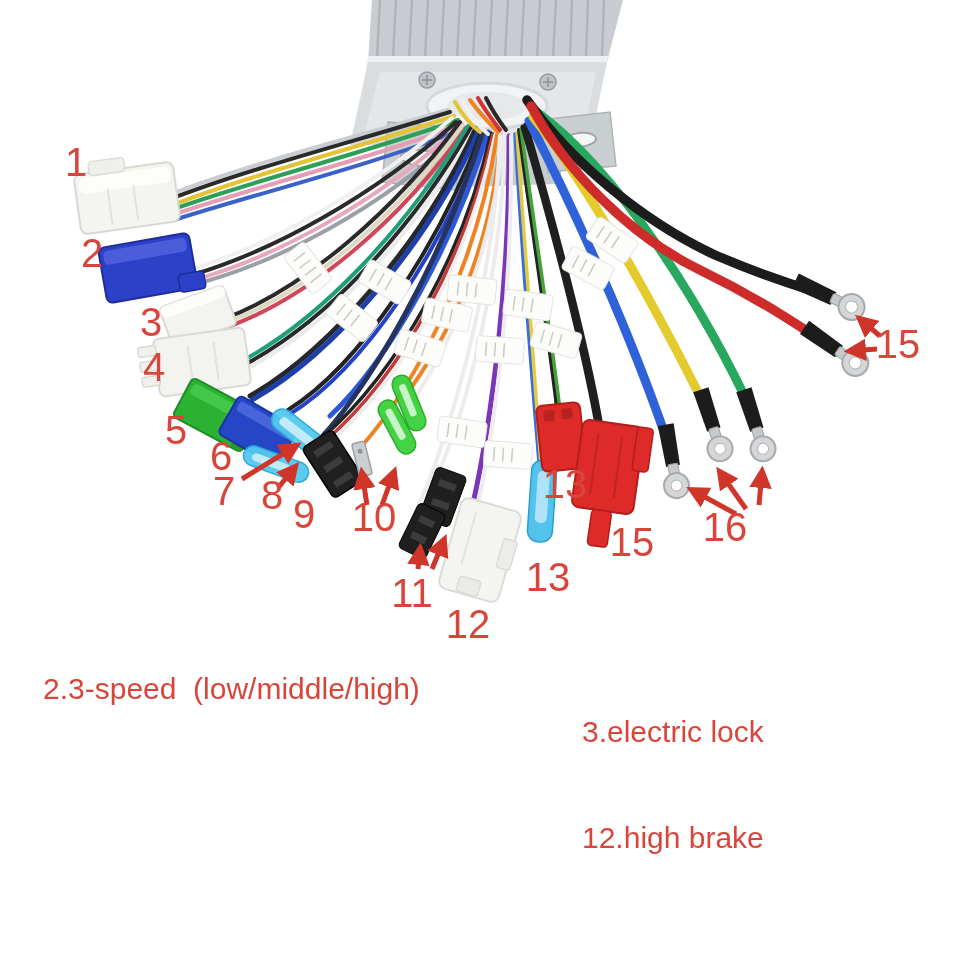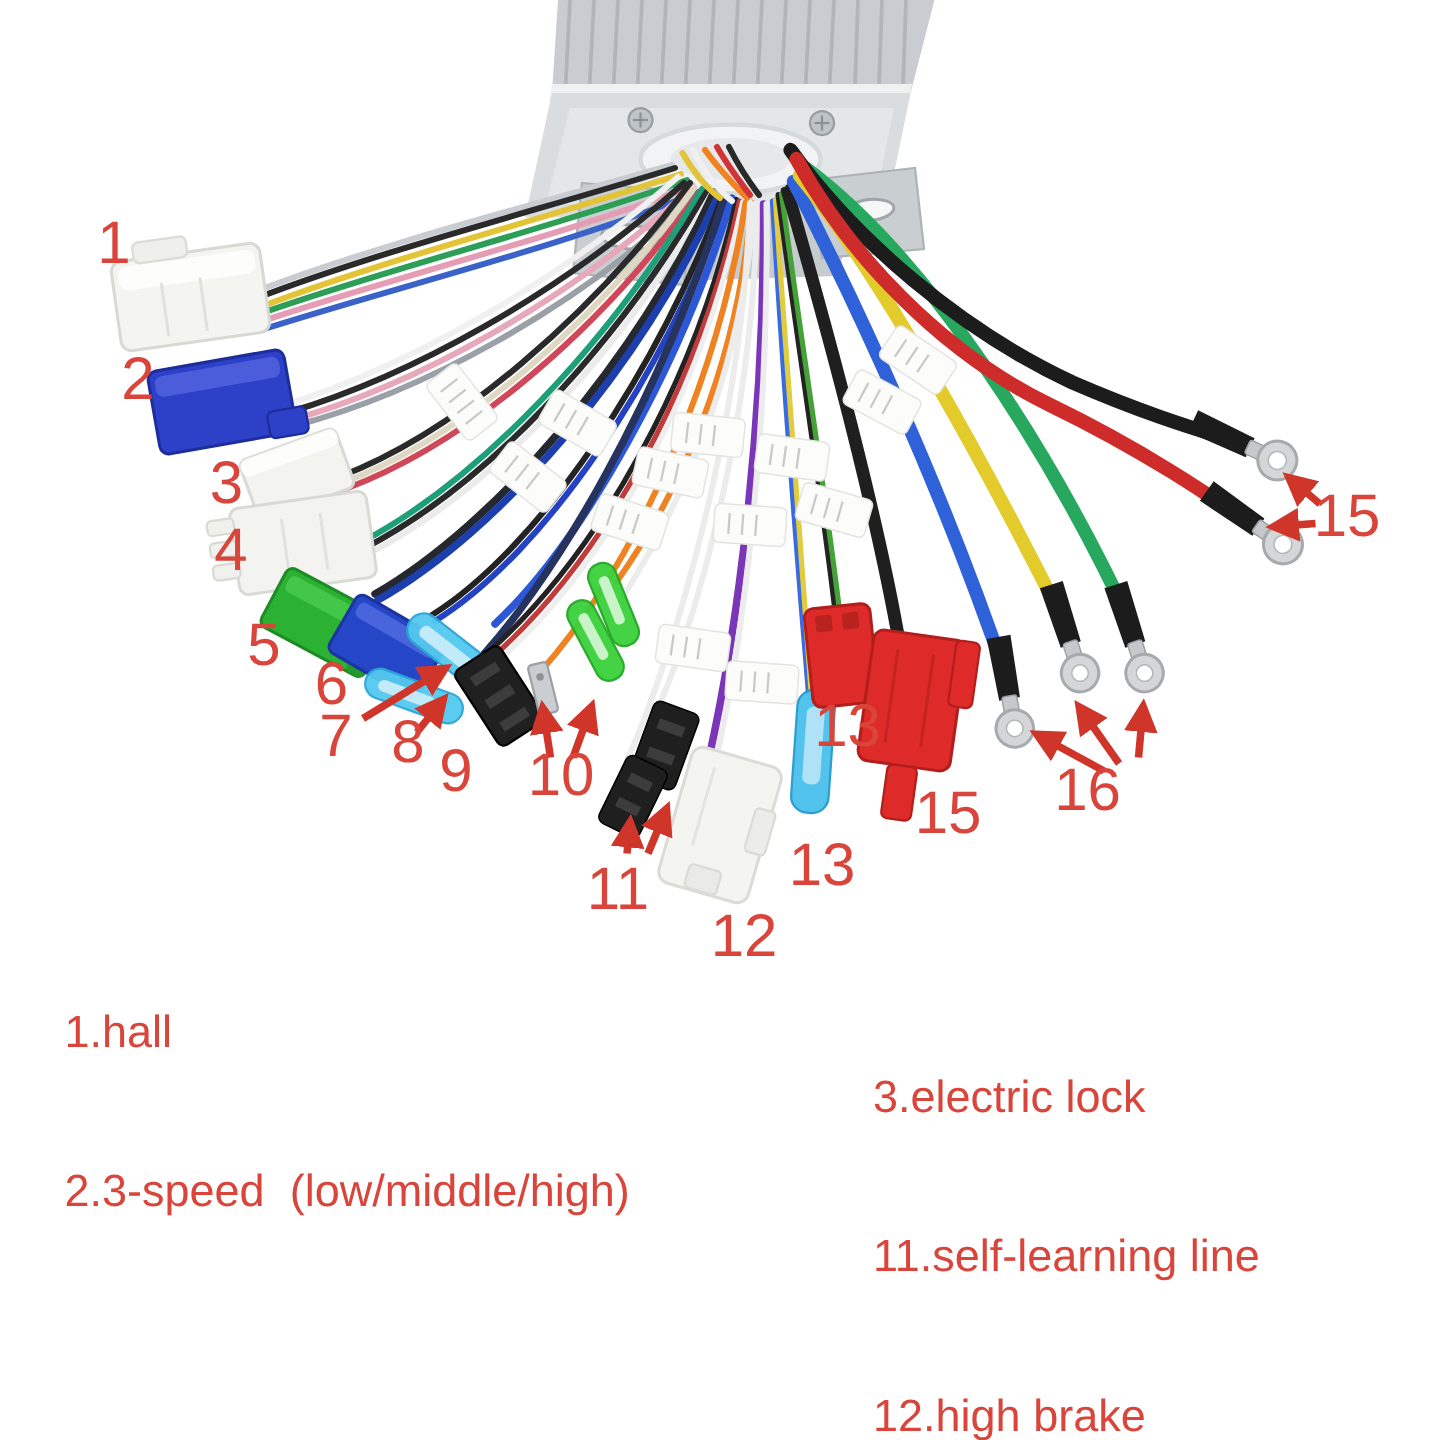--- a/index.html
+++ b/index.html
@@ -6,21 +6,21 @@
   body{width:960px;height:960px;font-family:"Liberation Sans",sans-serif;}
   .stage{position:relative;width:960px;height:960px;background:#ffffff;overflow:hidden;}
   svg.photo{position:absolute;left:0;top:0;}
   .callout{
     position:absolute;transform:translate(-50%,-50%);
     color:#d9453a;font-size:40px;line-height:1;letter-spacing:0;
   }
   .c1{left:76px;top:162px}.c2{left:92px;top:253px}.c3{left:151px;top:322px}
   .c4{left:154px;top:367px}.c5{left:176px;top:430px}.c6{left:221px;top:456px}
   .c7{left:224px;top:491px}.c8{left:272px;top:495px}.c9{left:304px;top:514px}
-  .c10{left:374px;top:517px}.c11{left:412px;top:593px}.c12{left:496px;top:624px}
+  .c10{left:374px;top:517px}.c11{left:412px;top:593px}.c12{left:468px;top:624px}
   .c13{left:548px;top:577px}.c14{left:565px;top:484px}.c15{left:632px;top:542px}
   .c16{left:725px;top:527px}.c17{left:898px;top:344px}
   .legend{position:absolute;color:#d9453a;font-size:30px;white-space:pre;}
   .legend-item{height:38.4px;line-height:38.4px;}
   .legend-left{left:43px;top:602px;}
   .legend-right{left:582px;top:645px;}
 </style>
 </head>
 <body>
 
@@ -430,33 +430,31 @@
 <div class="callout c10">10</div>
 <div class="callout c11">11</div>
 <div class="callout c12">12</div>
 <div class="callout c13">13</div>
 <div class="callout c14">13</div>
 <div class="callout c15">15</div>
 <div class="callout c16">16</div>
 <div class="callout c17">15</div>
 
 <div class="legend legend-left">
-  <div class="legend-item">1.hall</div>
   <div class="legend-item">2.3-speed  (low/middle/high)</div>
   
   
   
   
   
   
 </div>
 
 <div class="legend legend-right">
   <div class="legend-item">3.electric lock</div>
-  <div class="legend-item">11.self-learning line</div>
   <div class="legend-item">12.high brake</div>
   
   
   
   
   
 </div>
 
 </div>
 

